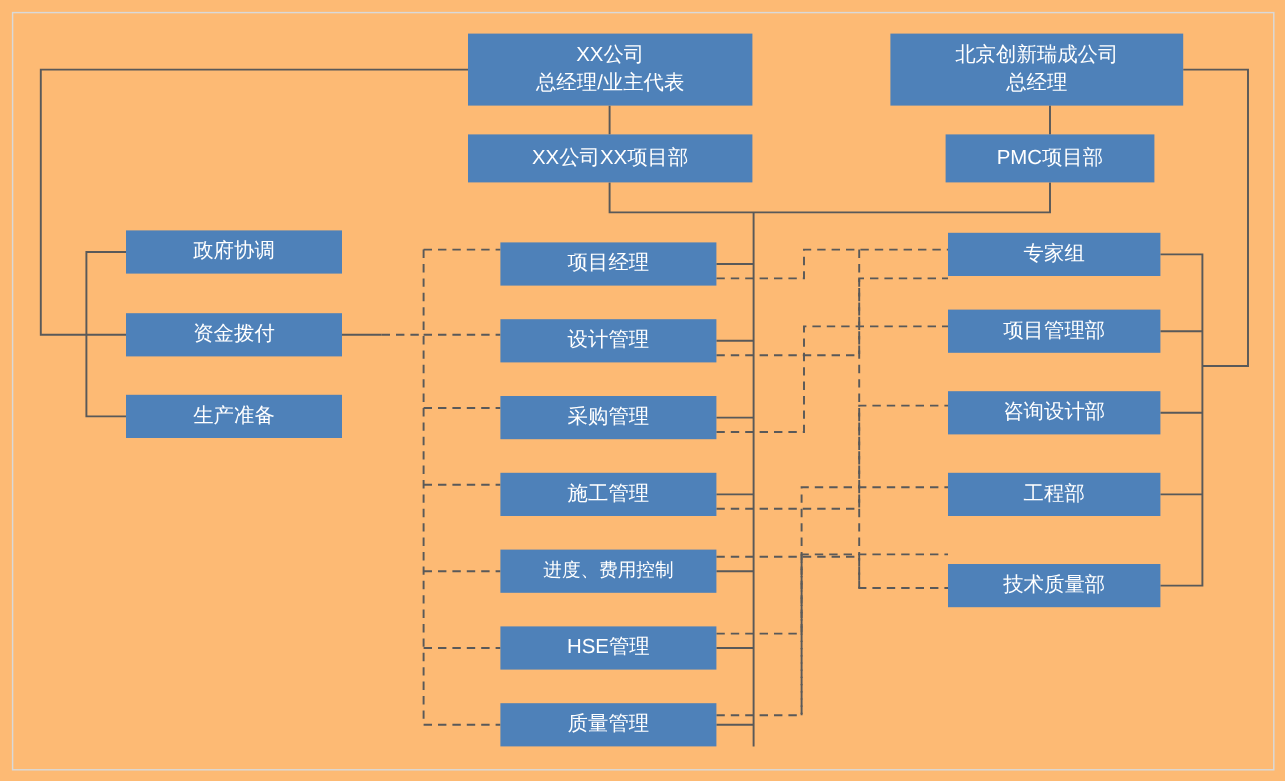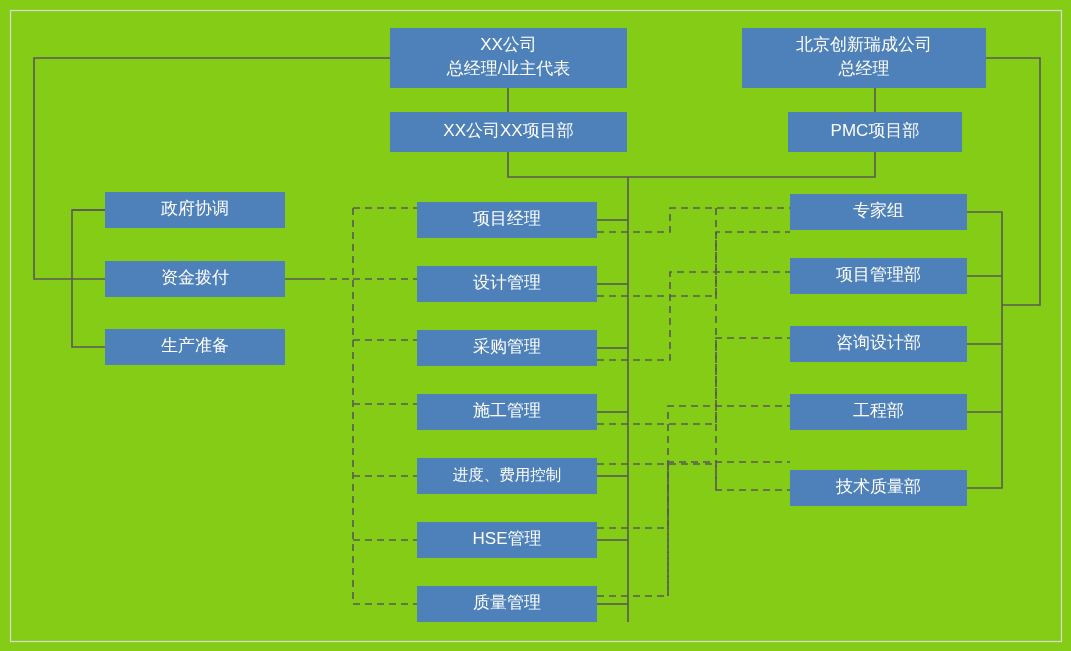--- a/index.html
+++ b/index.html
@@ -7,21 +7,21 @@
     padding: 0;
     background: #ffffff;
   }
   body {
     font-family: "Liberation Sans", "DejaVu Sans", sans-serif;
   }
   #chart-root {
     position: relative;
     width: 1071px;
     height: 651px;
-    background: #84cc16;
+    background: #fdba74;
     overflow: hidden;
   }
   #org-svg {
     position: absolute;
     left: 0;
     top: 0;
     width: 1071px;
     height: 651px;
   }
   .frame-border {

